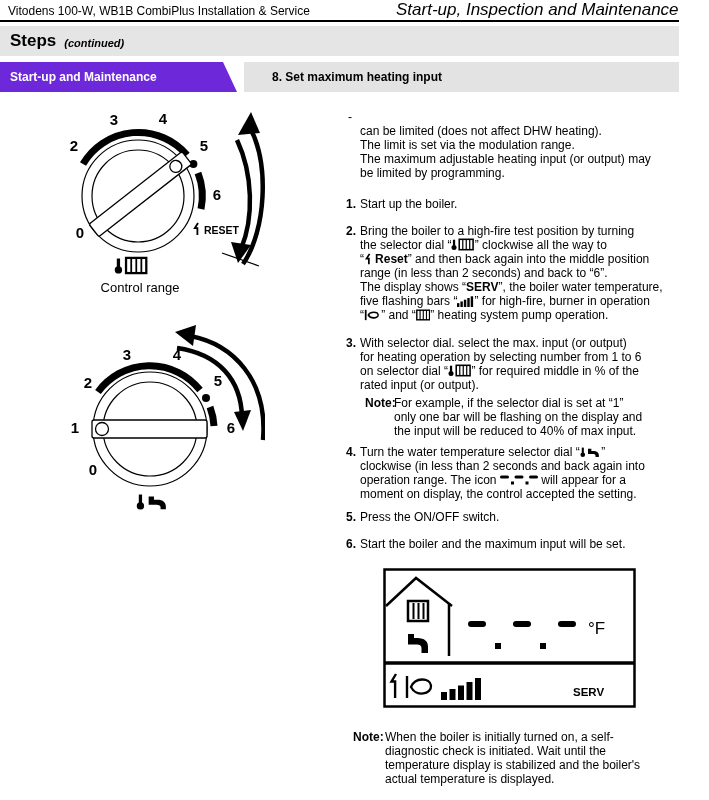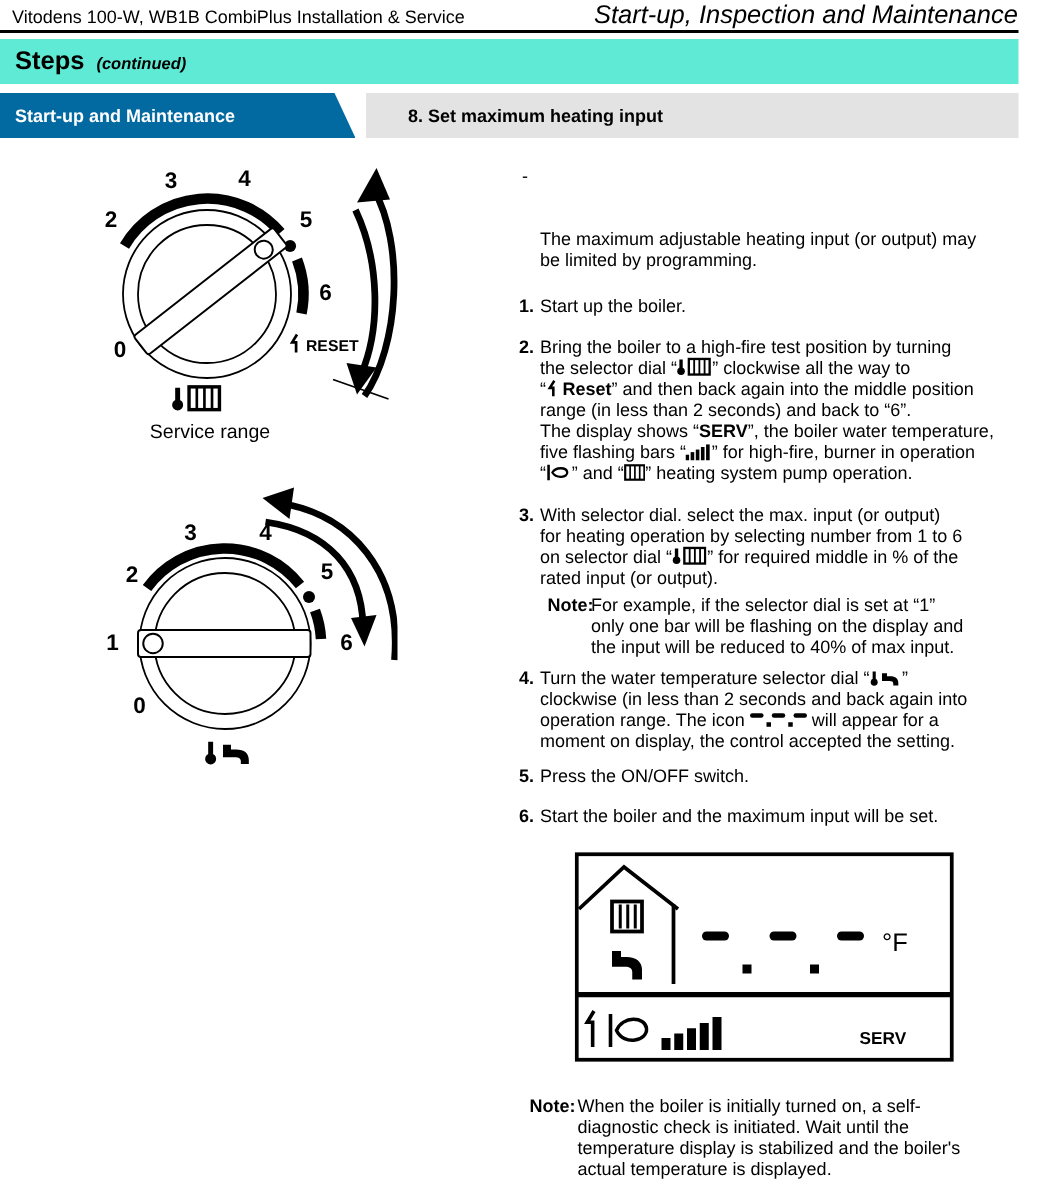--- a/index.html
+++ b/index.html
@@ -5,26 +5,26 @@
   html,body{margin:0;padding:0;background:#fff;}
   .page{position:relative;width:679px;height:800px;background:#fff;color:#000;
         font-family:"Liberation Sans",sans-serif;overflow:hidden;}
   .abs{position:absolute;}
   
   .hdr-left{position:absolute;left:8px;top:4px;font-size:12px;}
   .hdr-right{position:absolute;left:396px;top:0px;font-size:17px;line-height:20px;font-style:italic;}
   .hdr-rule{position:absolute;left:0;top:20px;width:709px;height:2px;background:#000;}
   .hdr-edge{position:absolute;left:705px;top:0;width:2px;height:20px;background:#000;}
   
-  .steps-band{position:absolute;left:0;top:26px;width:709px;height:30px;background:#5eead4;
+  .steps-band{position:absolute;left:0;top:26px;width:709px;height:30px;background:#e5e5e5;
               display:flex;align-items:center;}
   .steps-title{font-size:17px;font-weight:bold;margin-left:10px;}
   .steps-sub{font-size:11px;font-weight:bold;font-style:italic;margin-left:8px;margin-top:3px;}
   
-  .tab-black{position:absolute;left:0;top:62px;width:237px;height:30px;background:#0369a1;
+  .tab-black{position:absolute;left:0;top:62px;width:237px;height:30px;background:#6d28d9;
              clip-path:polygon(0 0,223px 0,100% 100%,0 100%);
              color:#fff;font-size:12px;font-weight:bold;line-height:30px;padding-left:10px;box-sizing:border-box;}
   .tab-gray{position:absolute;left:244px;top:62px;width:465px;height:30px;background:#e3e3e3;
             font-size:12px;font-weight:bold;line-height:30px;padding-left:28px;box-sizing:border-box;}
   
   .txt{font-size:12px;line-height:14px;}
   .intro{position:absolute;left:348px;top:110px;width:362px;padding-left:12px;box-sizing:border-box;}
   .intro .bullet{position:absolute;left:0;top:0;}
   .step{position:absolute;left:346px;width:364px;padding-left:14px;box-sizing:border-box;}
   .step .num{position:absolute;left:0;top:0;font-weight:bold;}
@@ -95,21 +95,21 @@
     </g>
   </svg>
   <span class="fig-icon-1 ic-lg ic ic-therm-radiator"><svg viewBox="0 0 27 15" xmlns="http://www.w3.org/2000/svg">
         <line x1="3.5" y1="2" x2="3.5" y2="9" stroke="#000" stroke-width="2.6"></line>
         <circle cx="3.5" cy="11" r="2.9" fill="#000"></circle>
         <rect x="9.5" y="1.5" width="16" height="12" fill="none" stroke="#000" stroke-width="1.8"></rect>
         <line x1="13.6" y1="1.5" x2="13.6" y2="13.5" stroke="#000" stroke-width="1.4"></line>
         <line x1="17.6" y1="1.5" x2="17.6" y2="13.5" stroke="#000" stroke-width="1.4"></line>
         <line x1="21.6" y1="1.5" x2="21.6" y2="13.5" stroke="#000" stroke-width="1.4"></line>
       </svg></span>
-  <div class="dial-caption">Service range</div>
+  <div class="dial-caption">Control range</div>
 
   <svg class="abs" style="left:35px;top:318px;" width="230" height="195" viewBox="0 0 230 195">
     <path class="stroke" d="M63,74 A64,64 0 0 1 165,72" stroke-width="7"></path>
     <circle cx="171" cy="80" r="4" fill="#000"></circle>
     <path class="stroke" d="M175,89 A64,64 0 0 1 179,108" stroke-width="7"></path>
     <circle cx="115" cy="111" r="57" fill="#fff" stroke="#000" stroke-width="1.2"></circle>
     <circle cx="115" cy="111" r="47" fill="#fff" stroke="#000" stroke-width="1.2"></circle>
     <g>
       <rect x="57" y="102" width="115" height="18" rx="2" fill="#fff" stroke="#000" stroke-width="1.3"></rect>
       <circle cx="67" cy="111" r="6.5" fill="#fff" stroke="#000" stroke-width="1.3"></circle>
@@ -129,21 +129,21 @@
     </g>
   </svg>
   <span class="fig-icon-2 ic-lg ic ic-therm-faucet"><svg viewBox="0 0 27 15" xmlns="http://www.w3.org/2000/svg">
         <line x1="3.5" y1="2" x2="3.5" y2="9" stroke="#000" stroke-width="2.6"></line>
         <circle cx="3.5" cy="11" r="2.9" fill="#000"></circle>
         <path d="M10,3.5 h4.2 v2.6 h2.6 c4.6,0 6.8,2.1 6.8,5.6 v2 h-4.2 v-1.4 c0,-1.6 -1.1,-2.2 -3.2,-2.2 h-6.2 z" fill="#000"></path>
       </svg></span>
 
   <div class="intro txt">
     <span class="bullet">-</span>
-    <span><br><br><br><span>The maximum adjustable heating input (or output) may</span><br><span>be limited by programming.</span></span>
+    <span><br><span>can be limited (does not affect DHW heating).</span><br><span>The limit is set via the modulation range.</span><br><span>The maximum adjustable heating input (or output) may</span><br><span>be limited by programming.</span></span>
   </div>
 
   <div class="step txt" style="top:197px;">
     <span class="num">1.</span>
     <span><span>Start up the boiler.</span></span>
   </div>
 
   <div class="step txt" style="top:224px;">
     <span class="num">2.</span>
     <span><span>Bring the boiler to a high-fire test position by turning</span><br><span>the selector dial “</span><span class="ic ic-therm-radiator"><svg viewBox="0 0 27 15" xmlns="http://www.w3.org/2000/svg">

